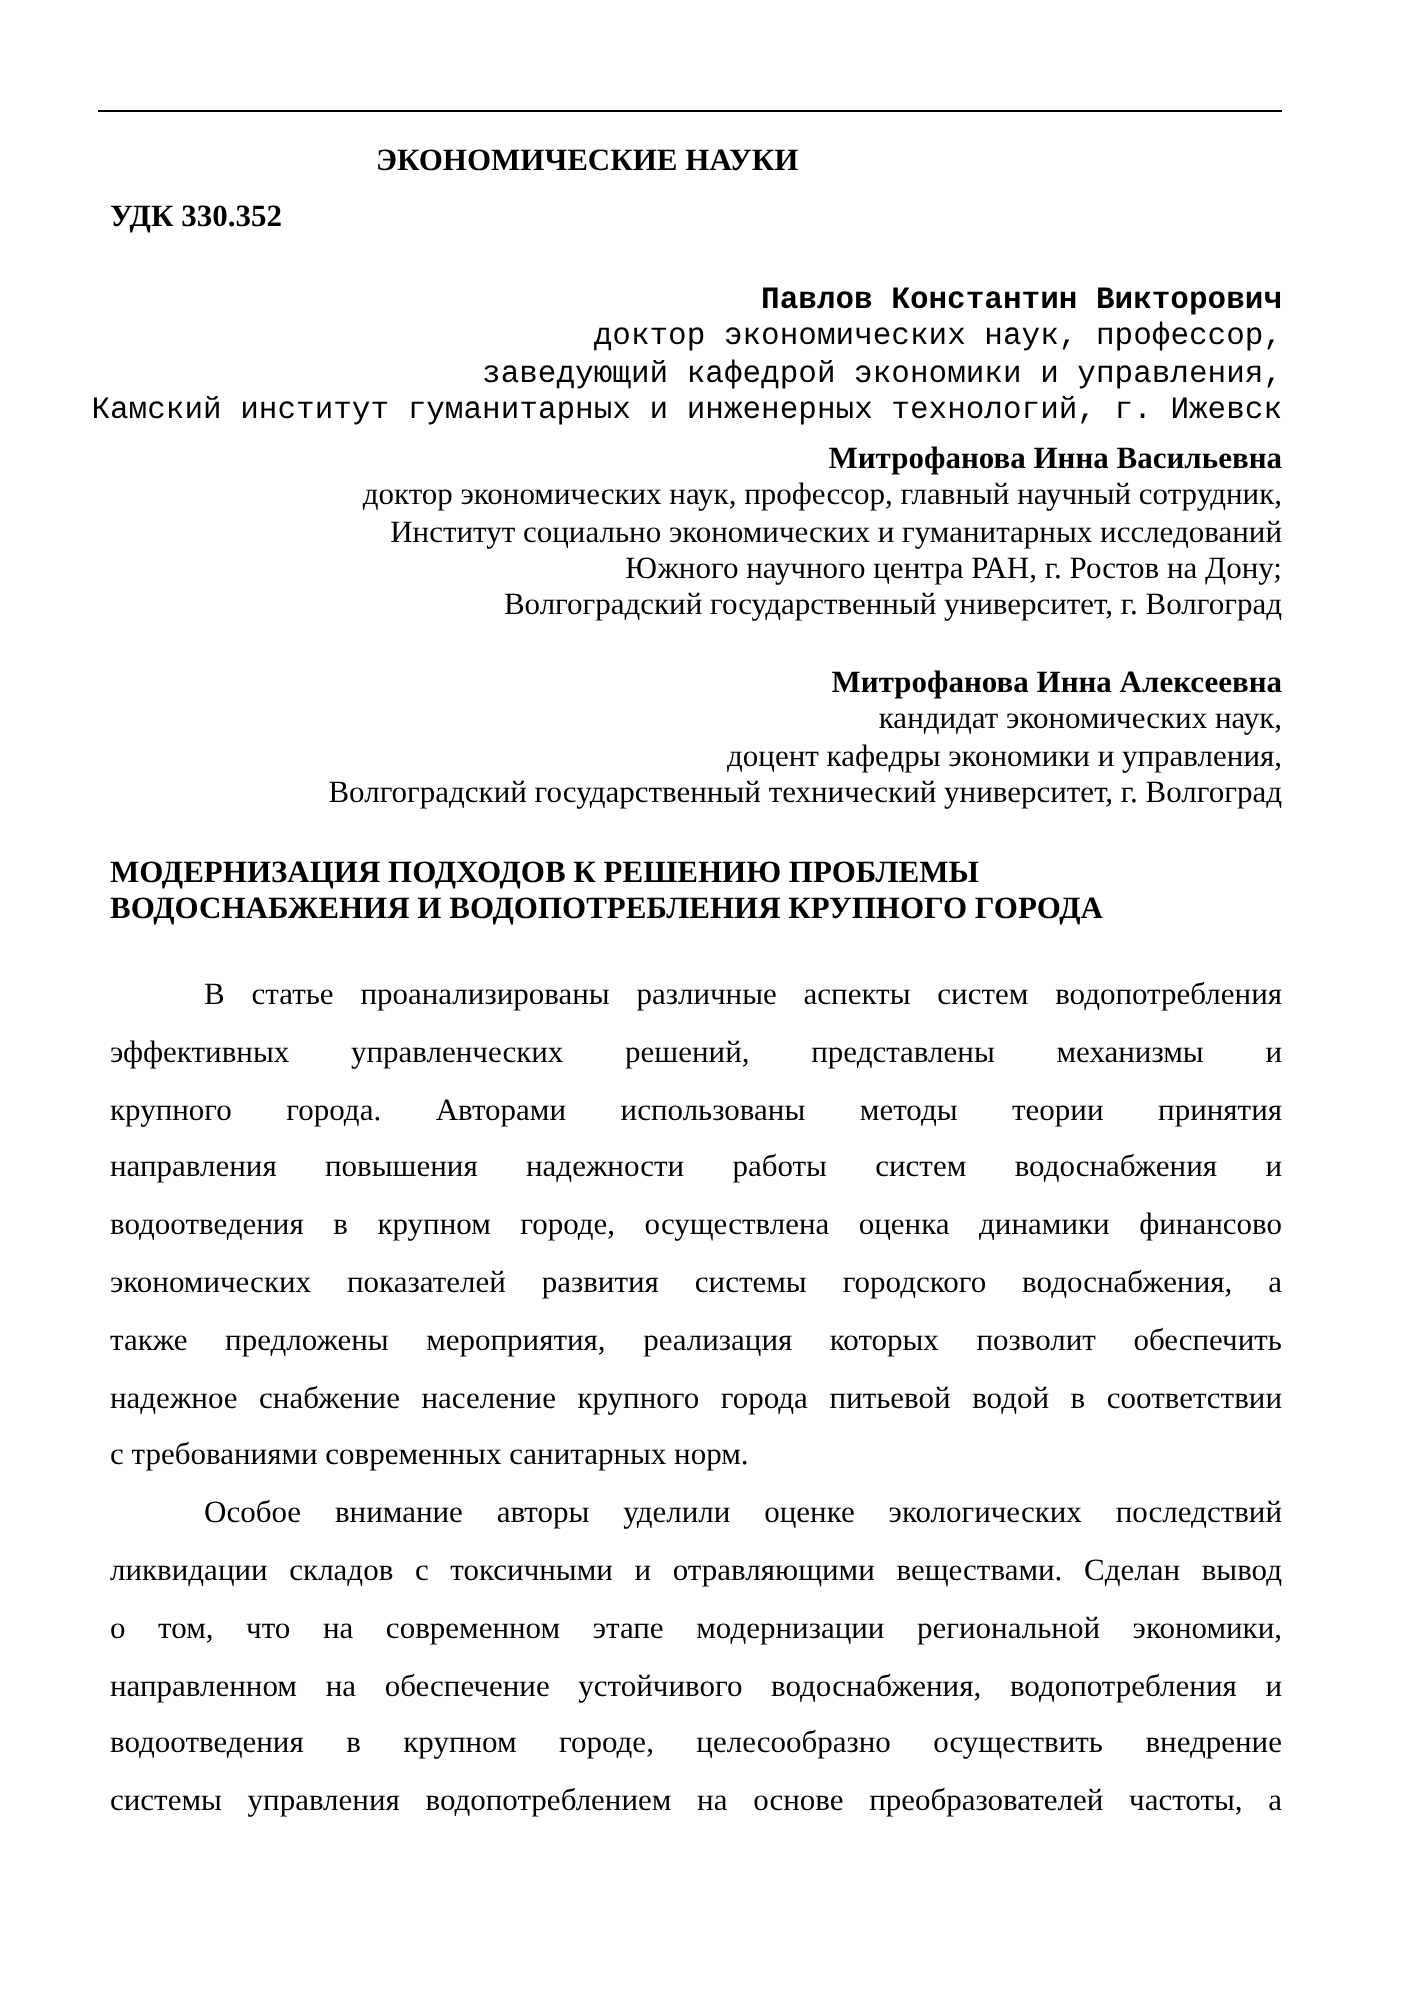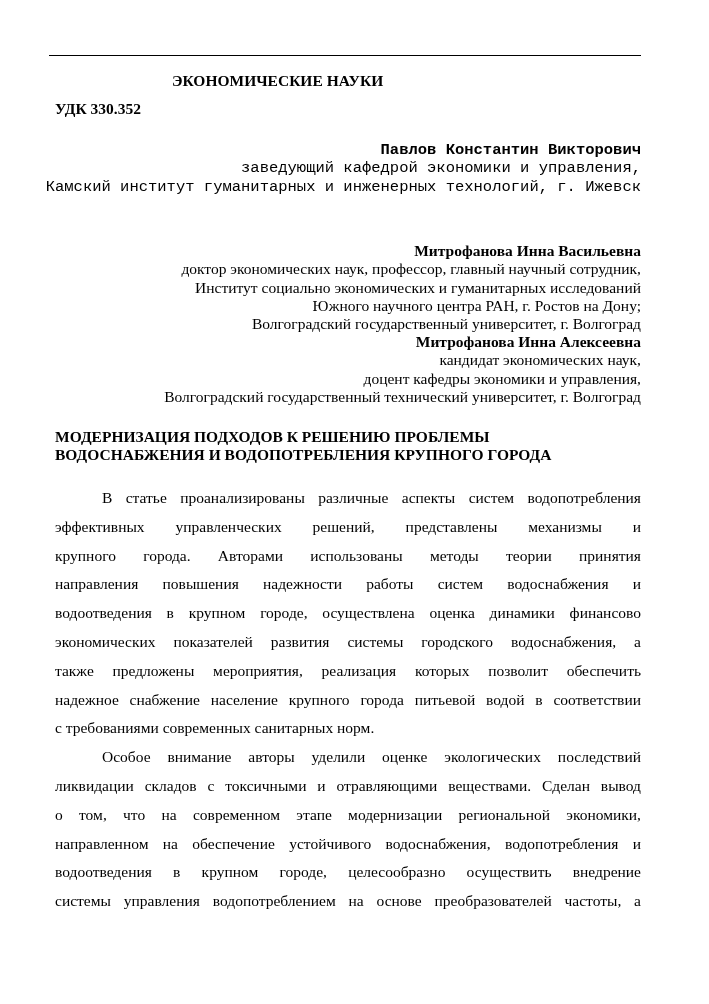--- a/index.html
+++ b/index.html
@@ -1,45 +1,46 @@
 <!DOCTYPE html>
 <html><head>
 <meta charset="utf-8">
 <style>
   html, body { margin: 0; padding: 0; background: #ffffff; }
   body { width: 709px; height: 1004px; position: relative; overflow: hidden;
          font-family: "Liberation Serif", "DejaVu Serif", serif; color: #000; }
   .page { position: absolute; left: 0; top: 0; width: 709px; height: 1004px; }
   .running-head { position: absolute; left: 50px; top: 33px; font-style: italic; font-size: 16px; line-height: 18px; }
   .head-rule { position: absolute; left: 49px; top: 55px; width: 592px; height: 0; border-top: 1.3px solid #000; }
-  .section { position: absolute; left: 172px; top: 72px; font-weight: bold; font-size: 15.5px; line-height: 18px; }
+  .section { position: absolute; left: 188px; top: 72px; font-weight: bold; font-size: 15.5px; line-height: 18px; }
   .udk { position: absolute; left: 55px; top: 100px; font-weight: bold; font-size: 15.5px; line-height: 18px; }
   .author { position: absolute; right: 68px; text-align: right; font-size: 15.5px; line-height: 18.3px; }
   .author .name { font-weight: bold; }
   .a1 { top: 141px; font-family: Liberation Mono, monospace; }
-  .a2 { top: 221px; margin-top: 21px; }
+  .a2 { top: 221px; }
   .a3 { top: 333px; }
   .title { position: absolute; left: 55px; width: 600px; top: 428px; text-align: left; font-weight: bold; font-size: 15.5px; line-height: 17.5px; }
   .body { position: absolute; left: 55px; width: 586px; top: 484px; font-size: 15.5px; line-height: 28.8px; text-align: justify; }
   .body p { margin: 0; text-indent: 47px; }
   .body .line { display: block; text-align: justify; text-align-last: justify; white-space: nowrap; }
   .body .line.last { text-align-last: left; }
 </style>
 </head>
 <body>
 
 <div class="page">
 
   <div class="head-rule"></div>
 
   <div class="section">ЭКОНОМИЧЕСКИЕ НАУКИ</div>
   <div class="udk">УДК 330.352</div>
 
   <div class="author a1">
     <div class="name">Павлов Константин Викторович</div>
+    <div>доктор экономических наук, профессор,</div>
     <div>заведующий кафедрой экономики и управления,</div>
     <div>Камский институт гуманитарных и инженерных технологий, г. Ижевск</div>
   </div>
 
   <div class="author a2">
     <div class="name">Митрофанова Инна Васильевна</div>
     <div>доктор экономических наук, профессор, главный научный сотрудник,</div>
     <div>Институт социально экономических и гуманитарных исследований</div>
     <div>Южного научного центра РАН, г. Ростов на Дону;</div>
     <div>Волгоградский государственный университет, г. Волгоград</div>

